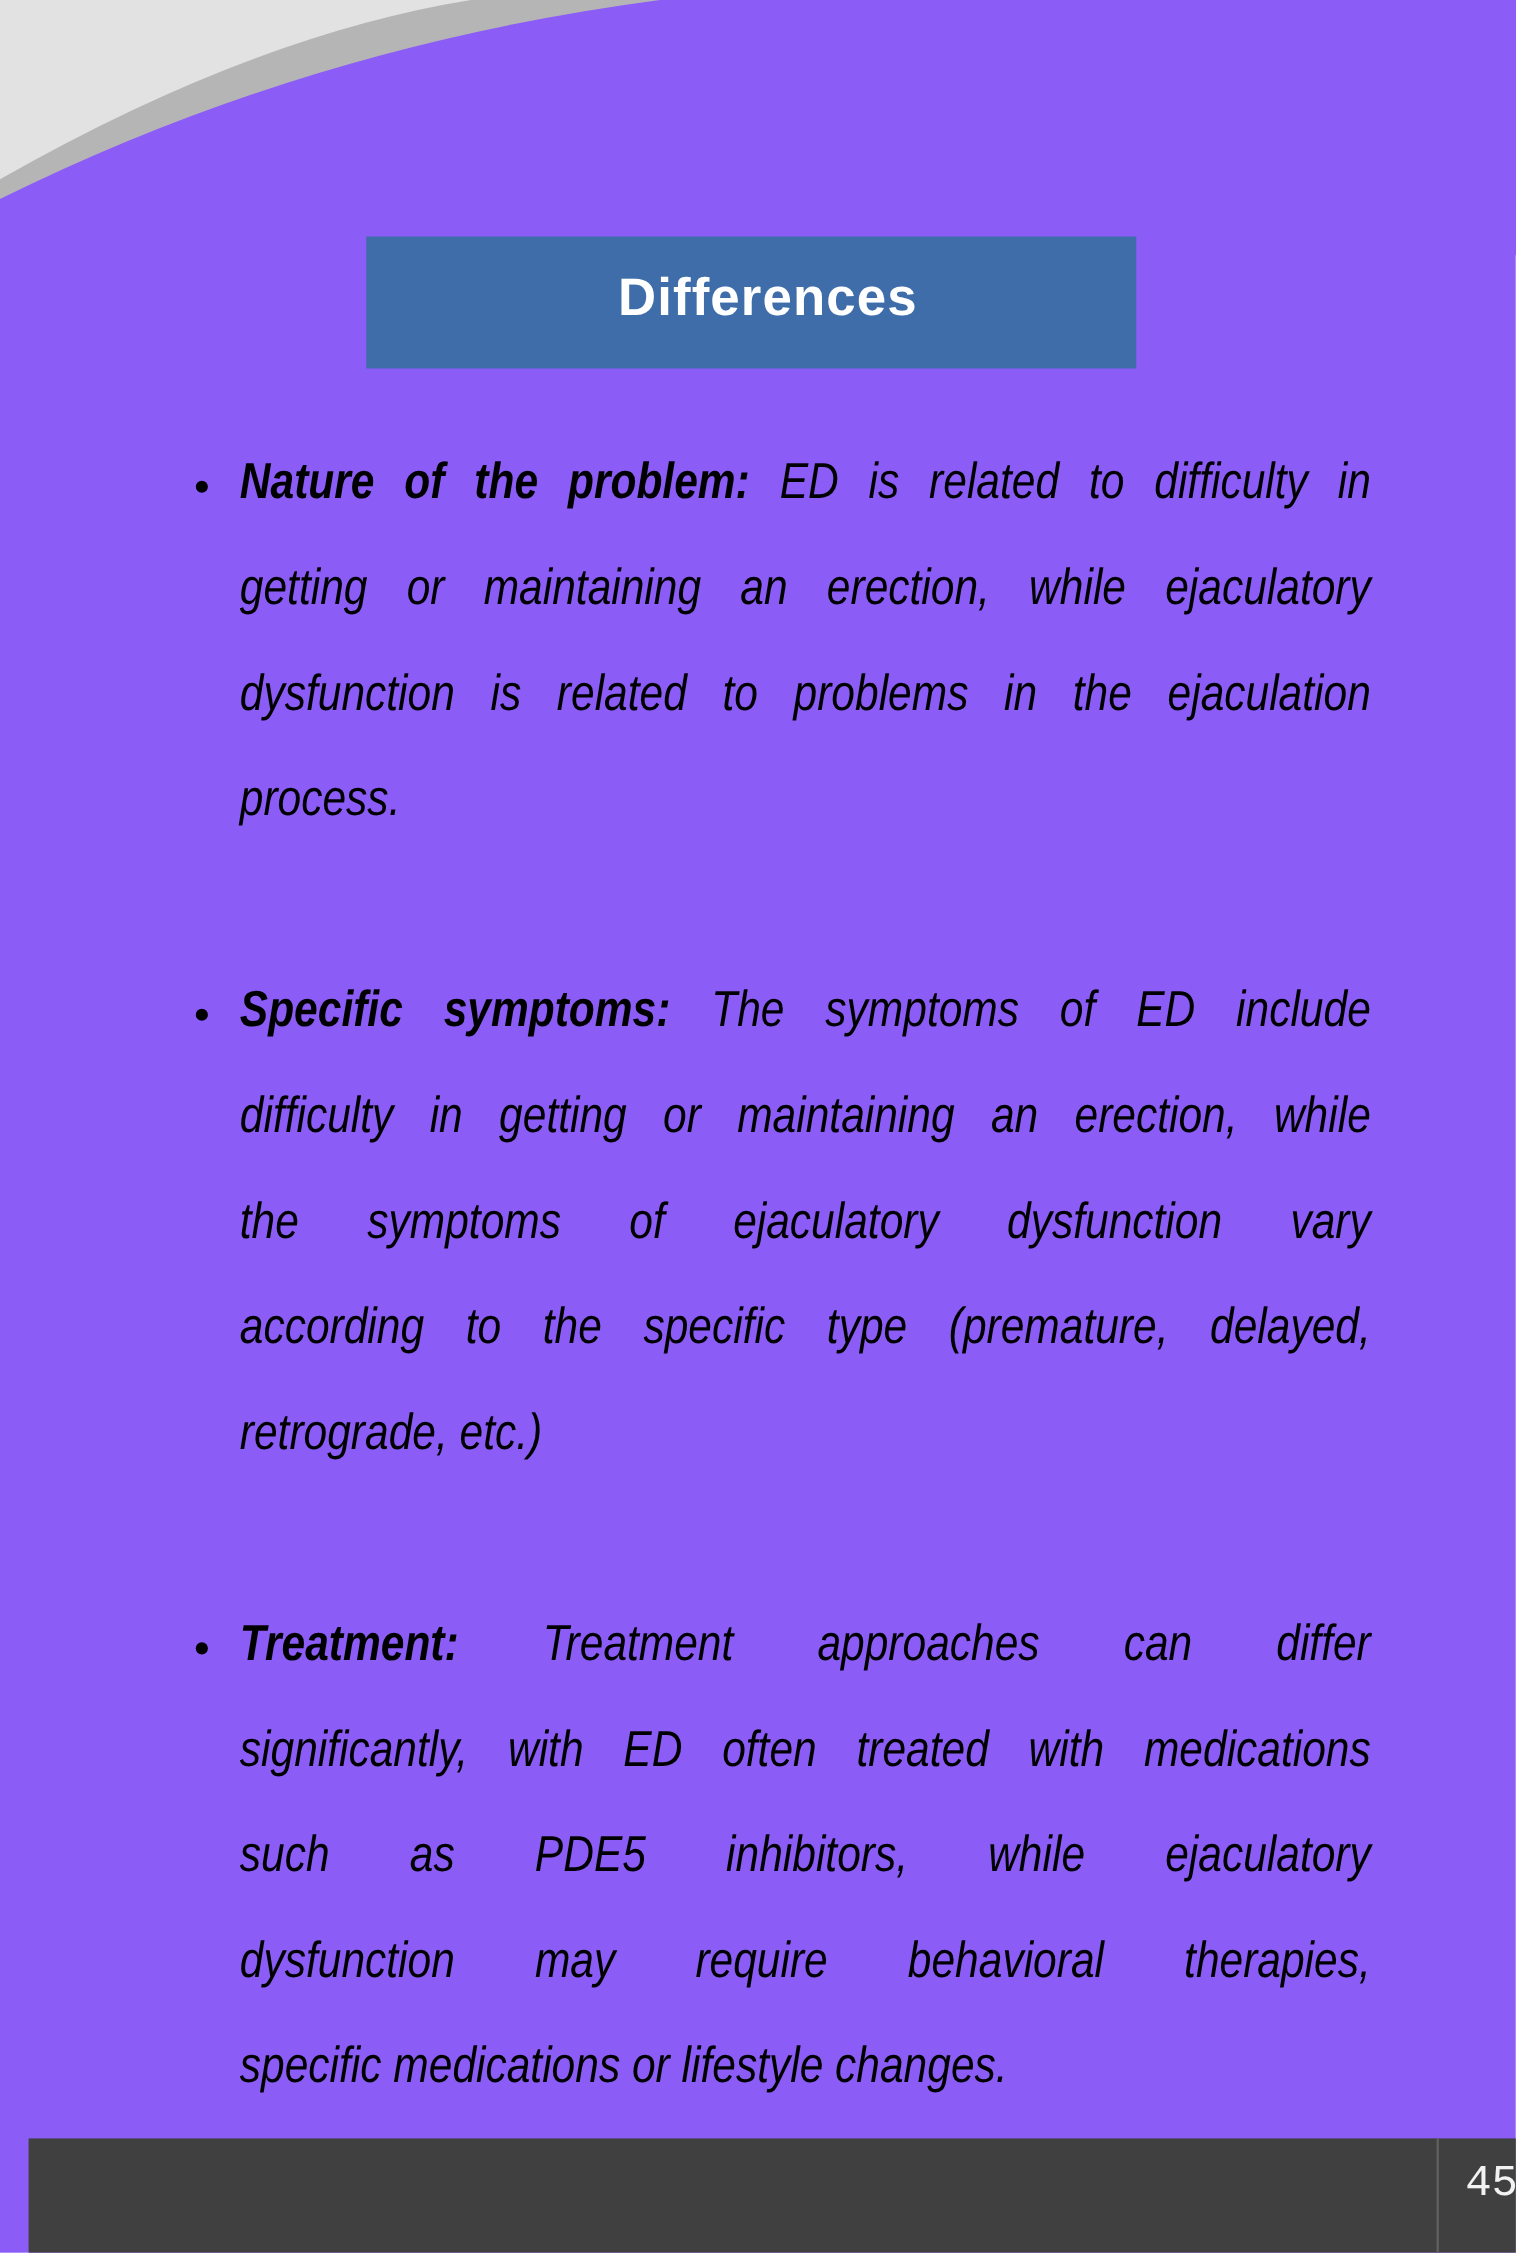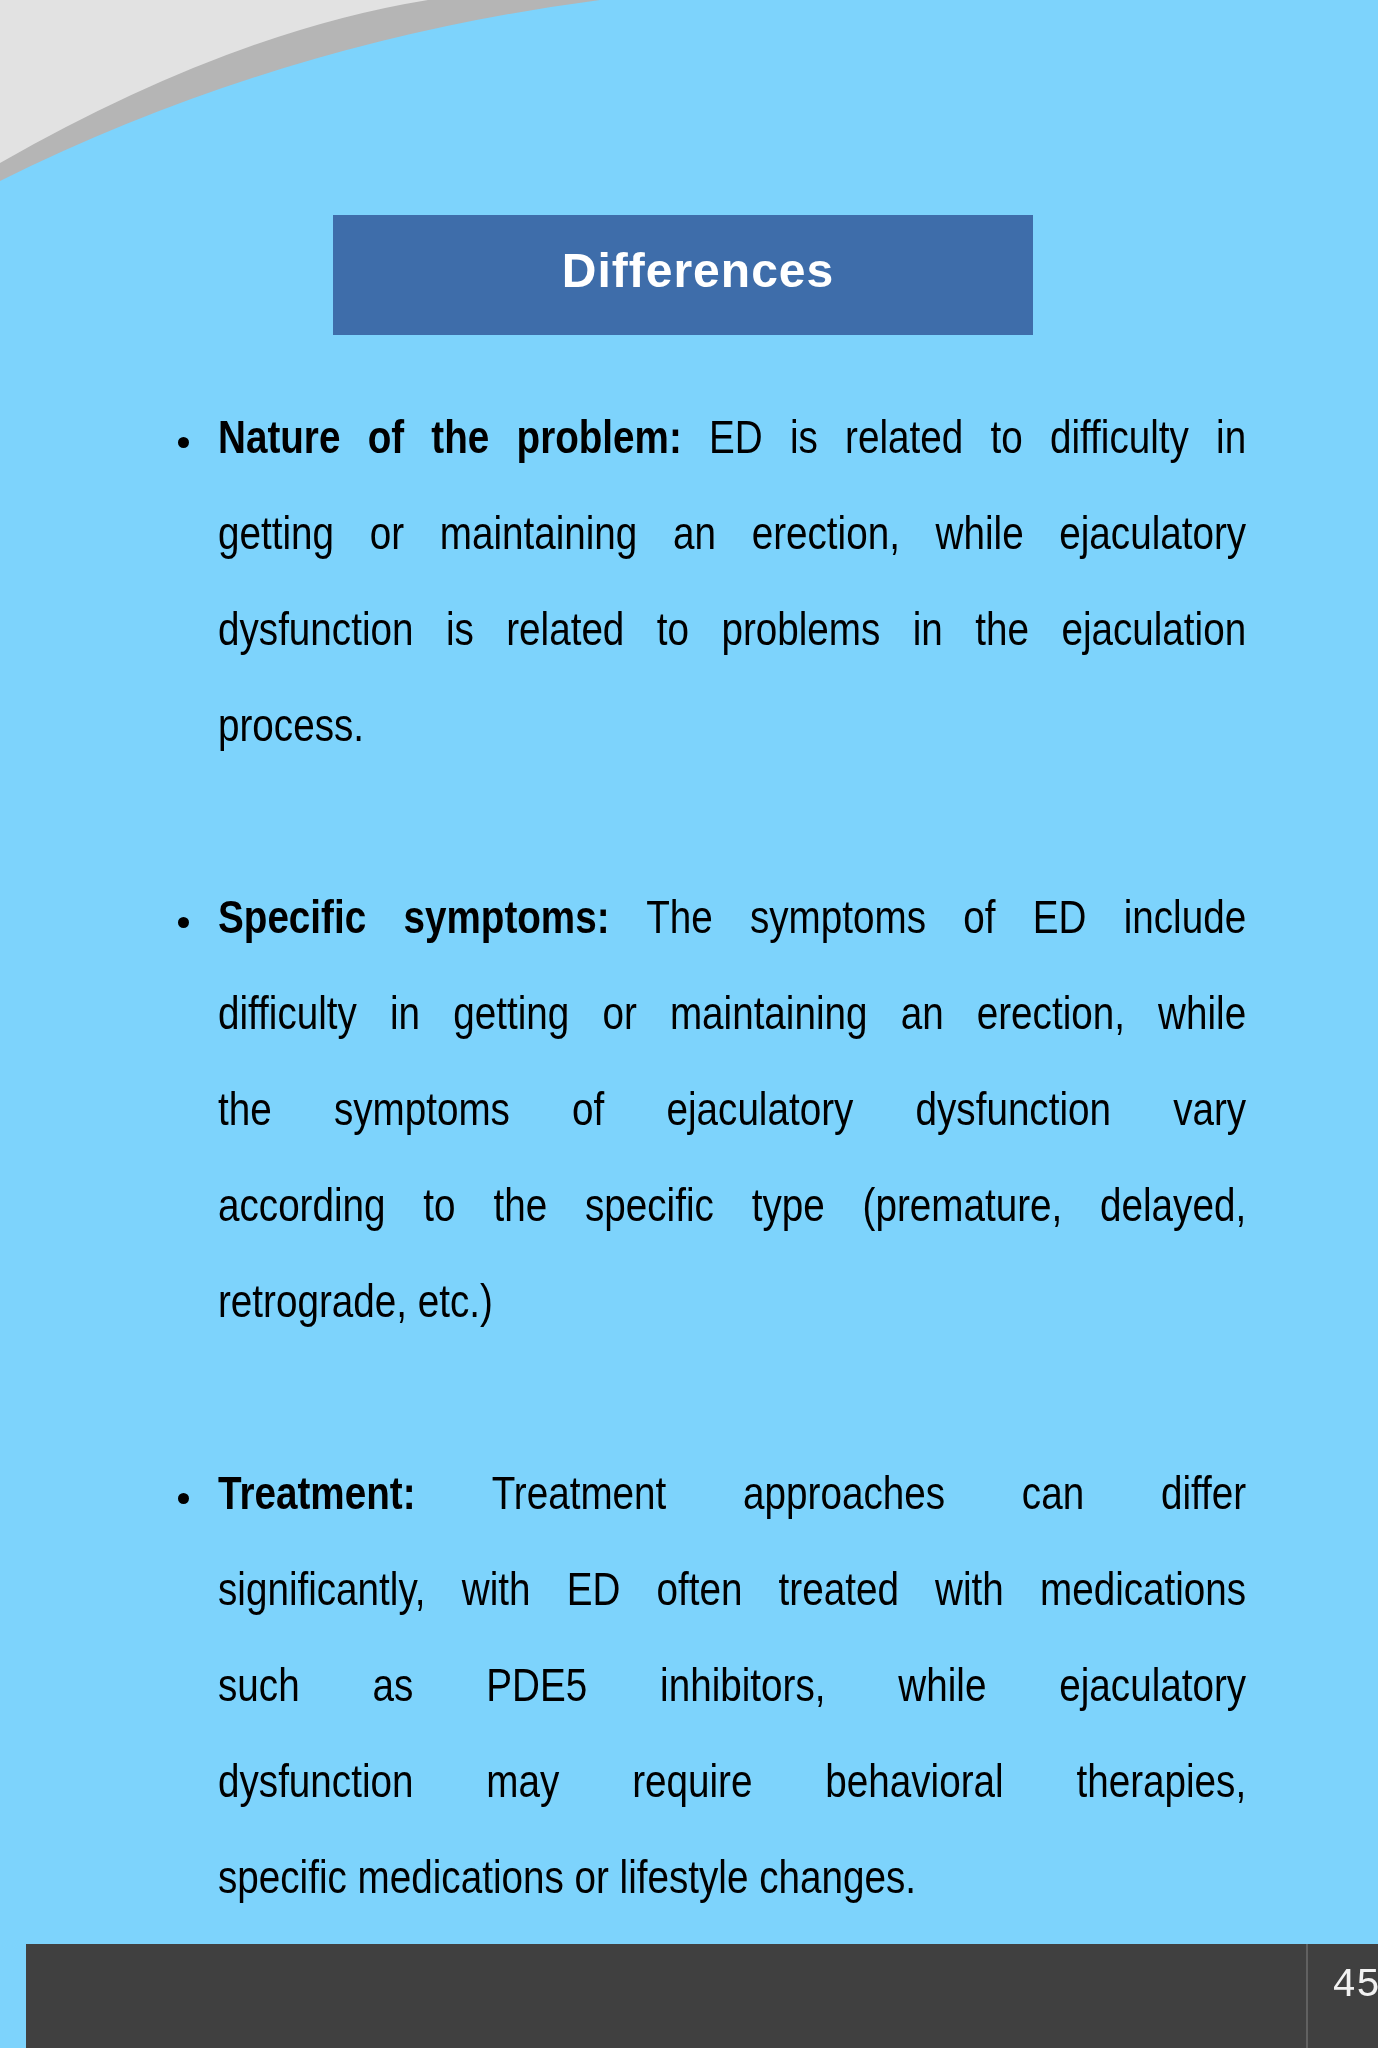--- a/index.html
+++ b/index.html
@@ -7,21 +7,21 @@
     width: 1378px;
     height: 2048px;
     position: relative;
     overflow: hidden;
     background: #ffffff;
     font-family: "Liberation Sans", sans-serif;
   }
   .page {
     position: absolute;
     inset: 0;
-    background: #7dd3fc;
+    background: #8b5cf6;
   }
   
   .corner-decoration {
     position: absolute;
     left: 0;
     top: 0;
     display: block;
   }
   
   .title-box {
@@ -46,20 +46,21 @@
   
   .content {
     position: absolute;
     left: 177px;
     top: 389px;
     width: 1066px;
   }
   .bullet-item {
     position: relative;
     padding-left: 41px;
+    font-style: italic;
   }
   .bullet-item + .bullet-item { margin-top: 96px; }
   .bullet-dot {
     position: absolute;
     left: 1px;
     top: 48px;
     width: 11px;
     height: 11px;
     border-radius: 50%;
     background: #000;

